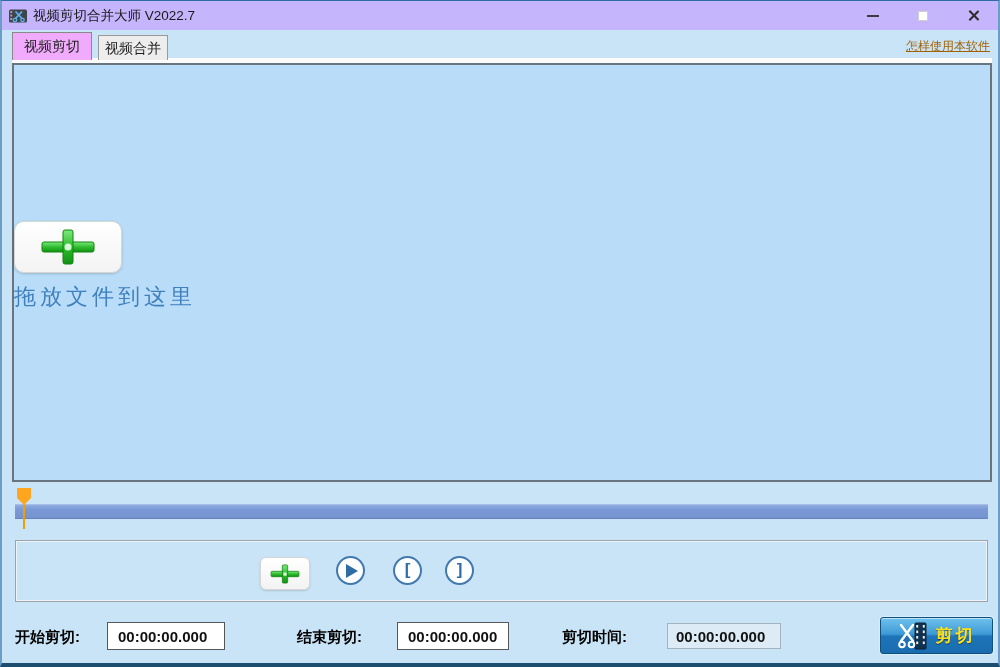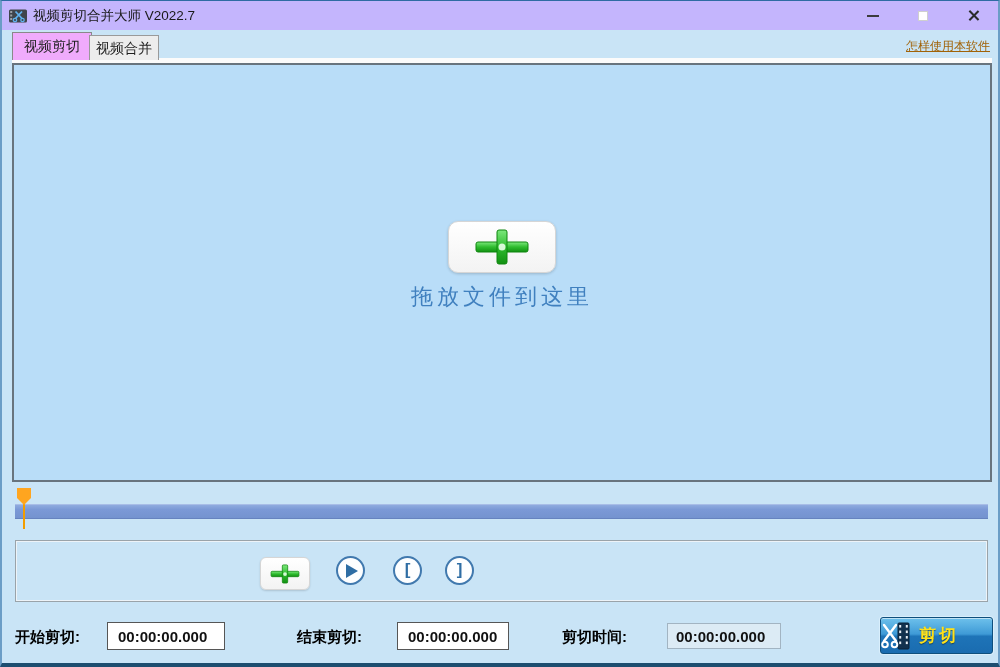--- a/index.html
+++ b/index.html
@@ -24,28 +24,28 @@
   .min-glyph { width:12px; height:2px; background:#3c3c3c; }
   .max-glyph { width:10px; height:10px; border:1px solid #cfcfcf; background:#fff; }
   .close-glyph { position:relative; width:13px; height:13px; }
   .close-glyph::before,.close-glyph::after { content:""; position:absolute; left:6px; top:0; width:1.6px; height:13px; background:#2b2b2b; }
   .close-glyph::before { transform:rotate(45deg); }
   .close-glyph::after { transform:rotate(-45deg); }
 
   
   .tab { position:absolute; text-align:center; font-size:14px; color:#1e1e1e; z-index:3; }
   .tab-active { left:10px; top:31px; width:80px; height:28px; line-height:27px; background:#f0abfc; border:1px solid #898989; border-bottom:none; }
-  .tab-inactive { left:87px; top:34px; width:70px; height:25px; line-height:24px; background:#ededed; border:1px solid #9a9a9a; border-bottom:none; }
+  .tab-inactive { left:96px; top:34px; width:70px; height:25px; line-height:24px; background:#ededed; border:1px solid #9a9a9a; border-bottom:none; }
   .tab-page-edge { position:absolute; left:10px; top:57px; width:980px; height:5px; background:#fbfbfb; z-index:1; }
 
   .help-link { position:absolute; right:8px; top:37px; font-size:12px; color:#a16207; text-decoration:underline; cursor:pointer; z-index:4; }
 
   
   .drop-panel { position:absolute; left:10px; top:62px; width:980px; height:419px; background:#b9ddf8; border:2px solid #68747e; z-index:2;
-    display:flex; flex-direction:column; align-items:center; }
+    display:flex; flex-direction:column; }
   .add-file-button { margin-top:156px; width:108px; height:52px; border-radius:10px; border:1px solid #d6d6d6;
     background:linear-gradient(180deg,#ffffff,#f3f3f3); box-shadow:0 1px 3px rgba(0,0,0,.18);
     display:flex; align-items:center; justify-content:center; cursor:pointer; }
   .drop-hint { margin-top:9px; font-size:22px; letter-spacing:4px; color:#4080bf; }
 
   
   .timeline-track { position:absolute; left:13px; top:503px; width:973px; height:15px;
     background:linear-gradient(180deg,#8fabdf 0%,#7b99d6 35%,#7493cf 100%);
     border-top:1px solid #a8bde7; border-bottom:1px solid #6683bf; z-index:2; }
   .pin-stem { position:absolute; left:21px; top:488px; width:2px; height:40px; background:#f29d00; z-index:4; }
@@ -68,21 +68,21 @@
   
   .form-label { position:absolute; font-size:15px; font-weight:700; color:#000; top:627px; }
   .time-input { position:absolute; top:621px; height:28px; border:1.5px solid #565656; background:#ffffff;
     font-family:"Liberation Sans","DejaVu Sans",sans-serif; font-size:15px; font-weight:600; color:#111; padding-left:10px; }
   .time-readonly { position:absolute; left:665px; top:622px; width:114px; height:26px; border:1px solid #a2b4c2; background:#dcebf5;
     font-family:"Liberation Sans","DejaVu Sans",sans-serif; font-size:15px; font-weight:600; color:#111; padding-left:8px; }
   .cut-button { position:absolute; left:878px; top:616px; width:113px; height:37px; border-radius:3px;
     border:1px solid #0f4f7d;
     background:linear-gradient(180deg,#6ec1ec 0%,#3e9ad6 46%,#1e74b8 52%,#1a6cb0 100%);
     box-shadow:inset 0 1px 0 rgba(255,255,255,.55), 0 0 0 1px rgba(230,245,255,.55);
-    display:flex; align-items:center; gap:8px; cursor:pointer; }
+    display:flex; align-items:center; justify-content:center; gap:8px; cursor:pointer; }
   .cut-button-label { font-size:17px; font-weight:700; color:#ffe11a; letter-spacing:3px; text-shadow:0 1px 1px rgba(0,0,0,.45); }
 </style>
 </head>
 <body>
 
 <div class="window">
 
   <div class="titlebar">
     <svg class="app-icon" viewBox="0 0 18 16">
       <rect x="0" y="1.5" width="18" height="13" rx="1.5" fill="#3f454b"></rect>

